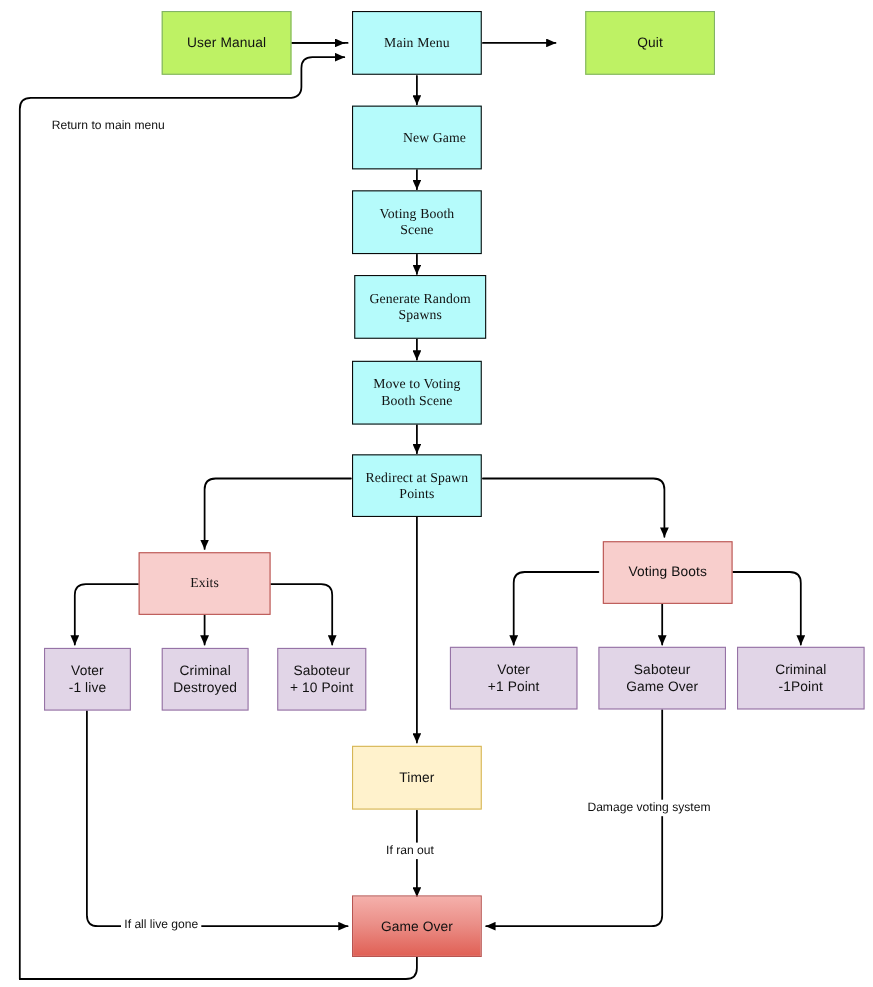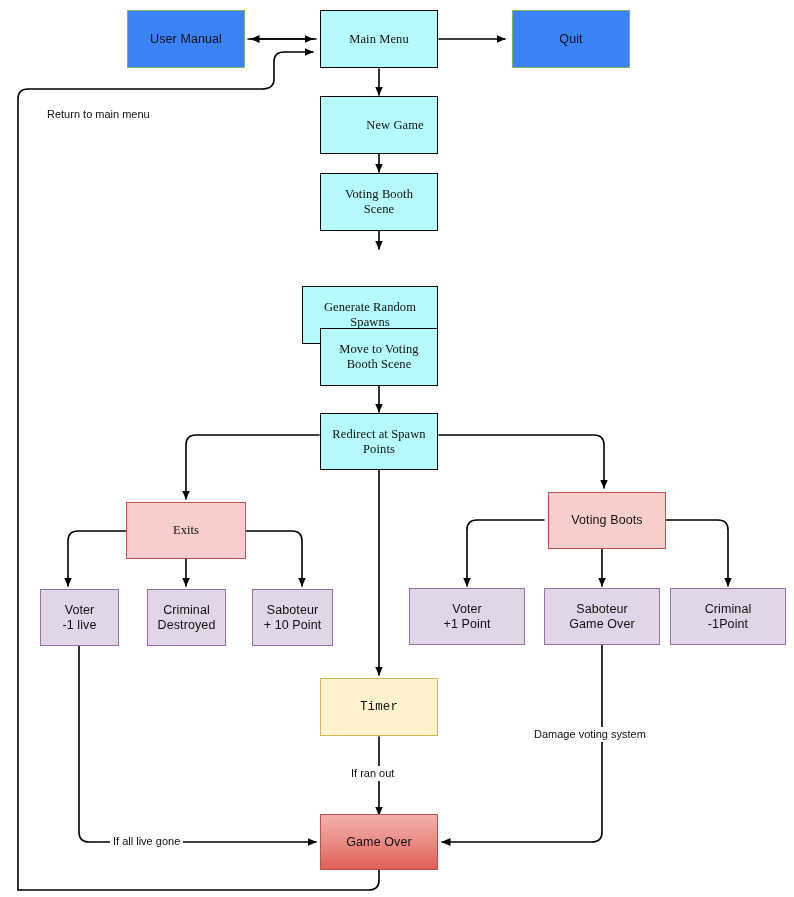--- a/index.html
+++ b/index.html
@@ -34,21 +34,21 @@
     align-items: center;
     justify-content: center;
     text-align: center;
     font-size: 12.5px;
     line-height: 15px;
     color: #111111;
     border: 1px solid #000000;
     white-space: pre-line;
     letter-spacing: 0.1px;
   }
-  .node.green  { background: #3b82f6; border-color: #82b366; }
+  .node.green  { background: #bef264; border-color: #82b366; margin-left: 20px; }
   .node.cyan   { background: #b5fbfb; border-color: #0a0a0a; font-family: Liberation Serif, serif; }
   .node.pink   { background: #f8cecc; border-color: #b85450; }
   .node.purple { background: #e1d5e7; border-color: #9673a6; }
   .node.yellow { background: #fff2cc; border-color: #d6b656; }
   .node.redgrad{
     background: linear-gradient(to bottom, #f5b0ab 0%, #eb9089 45%, #e06055 100%);
     border-color: #b85450;
   }
   .edge-label {
     position: absolute;
@@ -118,21 +118,21 @@
 
   <div class="node cyan" style="left:320px;top:10px;width:118px;height:58px;">Main Menu</div>
 
   <div class="node green" style="left:512px;top:10px;width:118px;height:58px;">Quit</div>
 
   <div class="node cyan" style="left:320px;top:96px;width:118px;height:58px;padding-left:32px;">New Game</div>
 
   <div class="node cyan" style="left:320px;top:173px;width:118px;height:58px;">Voting Booth
 Scene</div>
 
-  <div class="node cyan" style="left:302px;top:250px;width:136px;height:58px;margin-top:36px;">Generate Random
+  <div class="node cyan" style="left:322px;top:250px;width:120px;height:58px;">Generate Random
 Spawns</div>
 
   <div class="node cyan" style="left:320px;top:328px;width:118px;height:58px;">Move to Voting
 Booth Scene</div>
 
   <div class="node cyan" style="left:320px;top:413px;width:118px;height:57px;">Redirect at Spawn
 Points</div>
 
   <div class="node pink" style="left:126px;top:502px;width:120px;height:57px;font-family:Liberation Serif, serif;">Exits</div>
 
@@ -149,21 +149,21 @@
 
   <div class="node purple" style="left:409px;top:588px;width:116px;height:57px;">Voter
 +1 Point</div>
 
   <div class="node purple" style="left:544px;top:588px;width:116px;height:57px;">Saboteur
 Game Over</div>
 
   <div class="node purple" style="left:670px;top:588px;width:116px;height:57px;">Criminal
 -1Point</div>
 
-  <div class="node yellow" style="left:320px;top:678px;width:118px;height:58px;font-family:Liberation Mono, monospace;">Timer</div>
+  <div class="node yellow" style="left:320px;top:678px;width:118px;height:58px;">Timer</div>
 
   <div class="node redgrad" style="left:320px;top:814px;width:118px;height:56px;">Game Over</div>
 
   <div class="edge-label" style="left:44px;top:107px;">Return to main menu</div>
 
   <div class="edge-label" style="left:348px;top:766px;">If ran out</div>
 
   <div class="edge-label" style="left:110px;top:834px;">If all live gone</div>
 
   <div class="edge-label" style="left:531px;top:727px;">Damage voting system</div>

